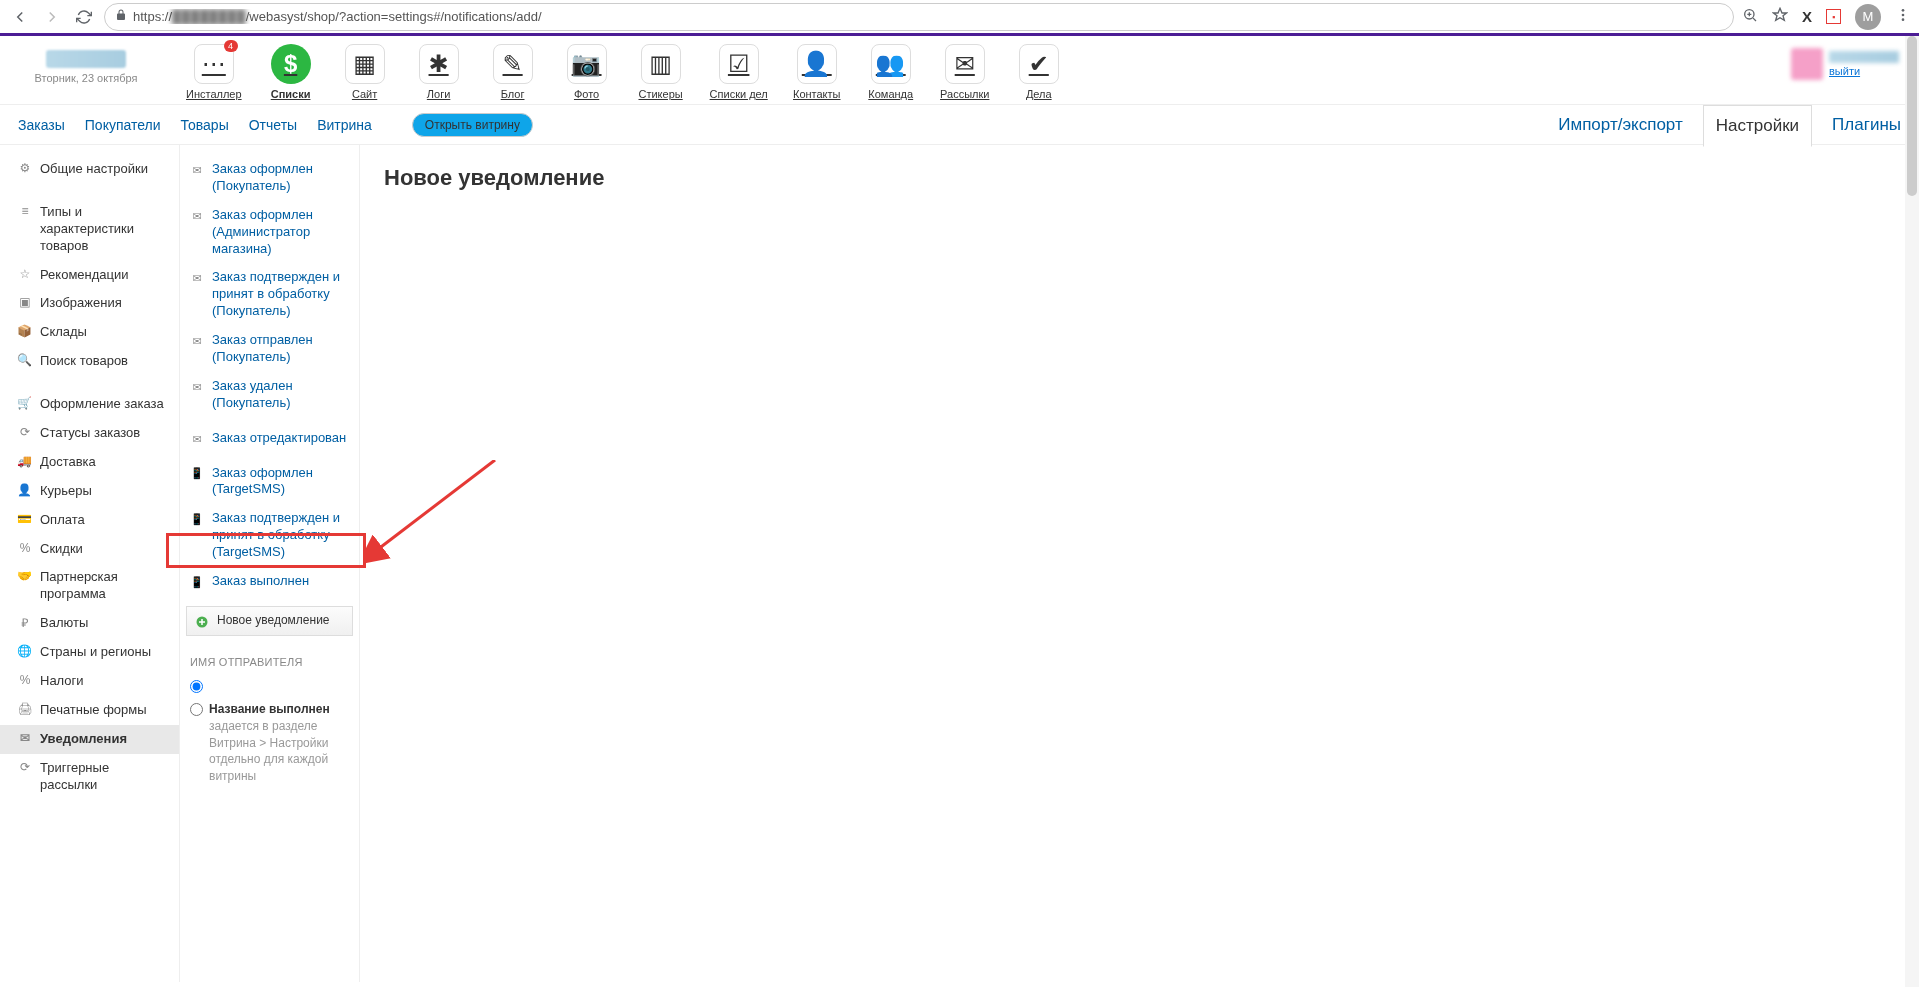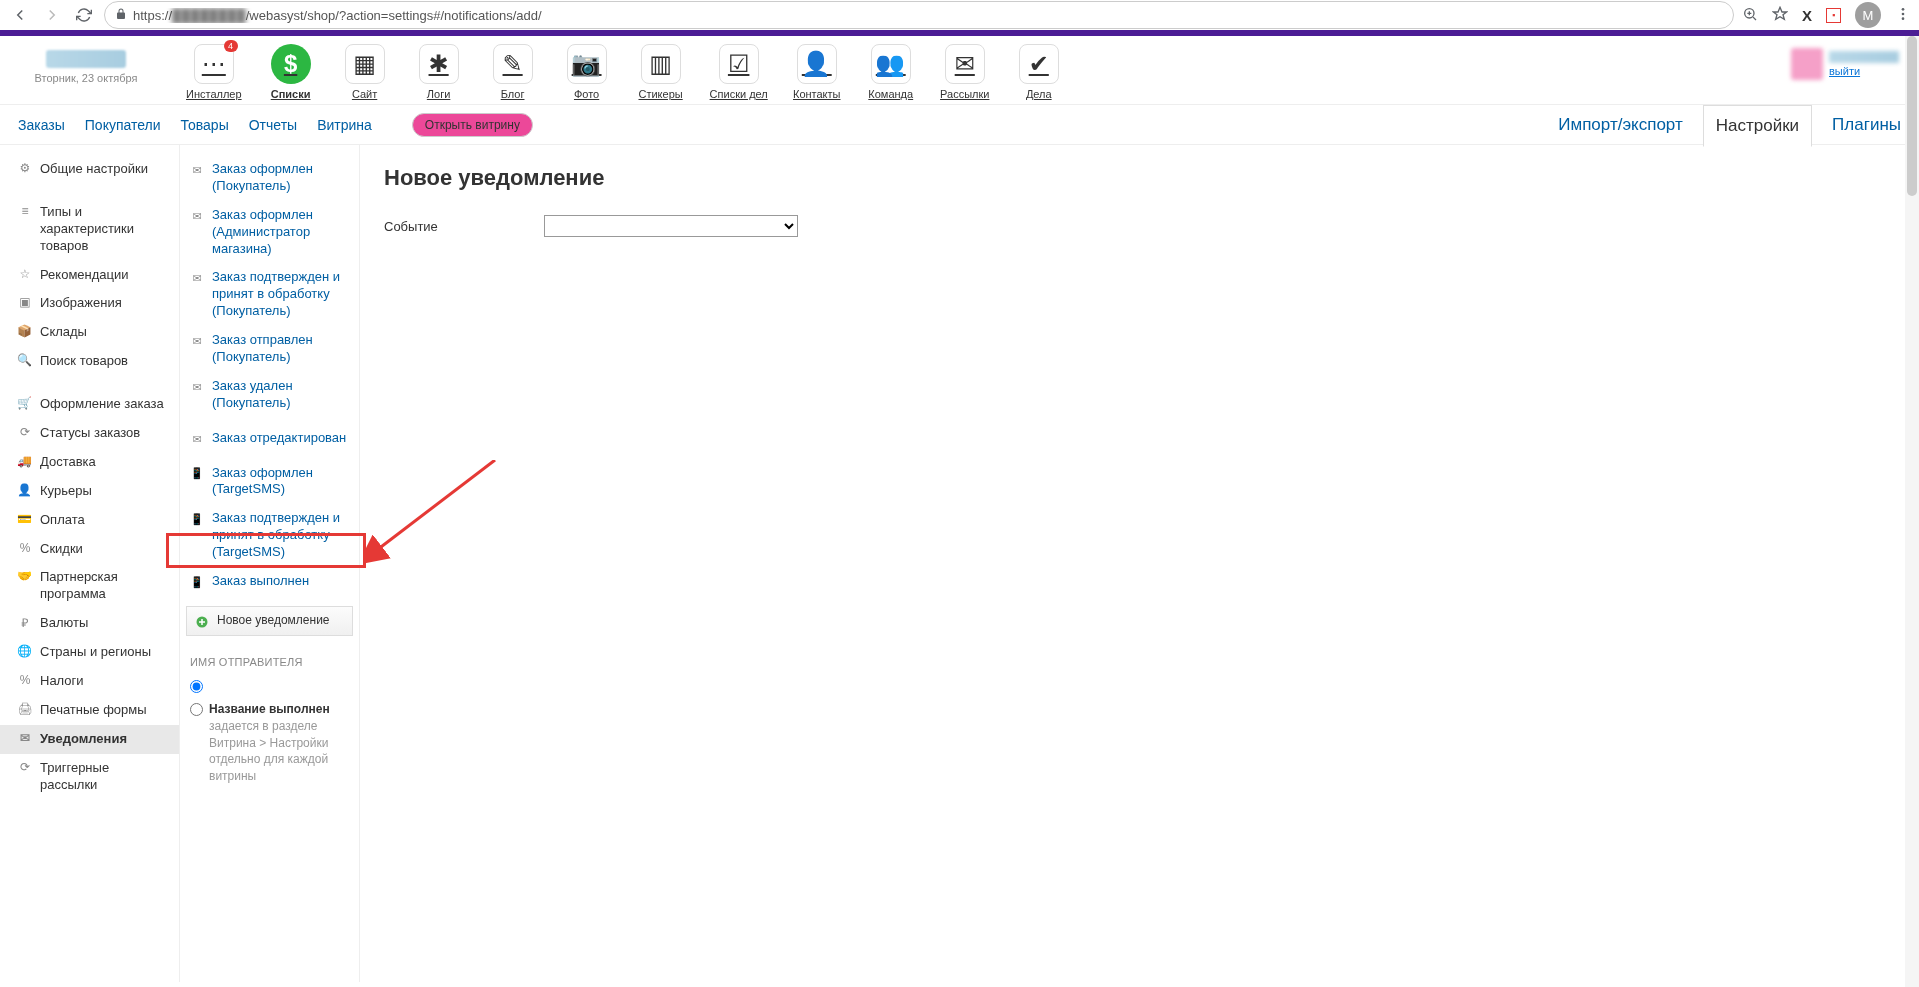--- a/index.html
+++ b/index.html
@@ -1,19 +1,19 @@
 <!DOCTYPE html>
 <html><head>
 <meta charset="utf-8">
 <style>
   * { margin: 0; padding: 0; box-sizing: border-box; font-family: Arial, sans-serif; }
   body { background: #fff; font-size: 13px; color: #333; }
 
   
-  .browser-chrome { display: flex; align-items: center; height: 36px; padding: 0 8px; border-bottom: 6px solid #4c1d95; background: #fff; gap: 8px; }
+  .browser-chrome { display: flex; align-items: center; height: 36px; padding: 0 8px; border-bottom: 3px solid #4c1d95; background: #fff; gap: 8px; }
   .browser-chrome .nav-btn { width: 24px; height: 24px; display: flex; align-items: center; justify-content: center; color: #5f6368; border-radius: 50%; cursor: pointer; }
   .browser-chrome .nav-btn.disabled { color: #bbb; }
   .address-bar { flex: 1; display: flex; align-items: center; height: 28px; border: 1px solid #ccc; border-radius: 14px; padding: 0 10px; gap: 6px; color: #333; font-size: 13px; }
   .address-bar .lock-icon { color: #5f6368; font-size: 12px; }
   .address-bar .url { color: #555; white-space: nowrap; overflow: hidden; }
   .address-bar .url .blur { color: transparent; text-shadow: 0 0 5px rgba(0,0,0,0.5); }
   .browser-actions { display: flex; align-items: center; gap: 14px; color: #5f6368; }
   .browser-actions .avatar { width: 26px; height: 26px; border-radius: 50%; background: #9e9e9e; color: #fff; display: flex; align-items: center; justify-content: center; font-size: 13px; }
 
   
@@ -29,21 +29,21 @@
   .apps-bar .right-block { display: flex; flex-direction: column; align-items: flex-end; gap: 2px; font-size: 12px; padding: 4px; min-width: 140px; }
   .apps-bar .right-block .user-line { display: flex; align-items: center; gap: 6px; height: 32px; }
   .apps-bar .right-block .user-avatar { width: 32px; height: 32px; background: #f5a0c8; border-radius: 3px; filter: blur(2px); }
   .apps-bar .right-block .user-info { display: flex; flex-direction: column; }
   .apps-bar .right-block .user-name { width: 70px; height: 12px; background: linear-gradient(90deg, #b8d8e8, #a8cde0); filter: blur(2px); margin-bottom: 2px;}
   .apps-bar .right-block .logout { color: #0b75d7; text-decoration: underline; font-size: 11px; }
 
   
   .shop-nav { display: flex; align-items: center; height: 40px; padding: 0 18px; border-bottom: 1px solid #eee; gap: 20px; font-size: 14px; }
   .shop-nav a { color: #005fa3; text-decoration: none; }
-  .shop-nav .btn { background: #ec4899; border: 1px solid #ccc; border-radius: 12px; padding: 4px 12px; font-size: 12px; color: #333; }
+  .shop-nav .btn { background: #0ea5e9; border: 1px solid #ccc; border-radius: 12px; padding: 4px 12px; font-size: 12px; color: #333; }
   .shop-nav .right { margin-left: auto; display: flex; gap: 20px; align-items: center; }
   .shop-nav .right a { font-size: 17px; }
   .shop-nav .right .active-tab { color: #333; border: 1px solid #ddd; border-bottom: 1px solid #fff; padding: 10px 12px; position: relative; top: 1px; background: #fff; }
 
   
   .main { display: flex; min-height: calc(987px - 36px - 74px - 40px); }
   .sidebar1 { width: 180px; border-right: 1px solid #eee; padding-top: 10px; }
   .sidebar1 .item { display: flex; align-items: flex-start; gap: 8px; padding: 6px 10px 6px 18px; font-size: 13px; color: #333; cursor: pointer; }
   .sidebar1 .item.active { background: #e8e8e8; font-weight: bold; }
   .sidebar1 .item .icon { width: 14px; height: 14px; flex-shrink: 0; color: #888; display: flex; align-items: center; justify-content: center; font-size: 12px; }
@@ -339,24 +339,20 @@
         <input type="radio" name="sender" checked="" style="">
       </label>
       <label class="radio-block">
         <input type="radio" name="sender" style="">
         <span class="lbl"><b>Название выполнен</b><span class="hint"> задается в разделе Витрина &gt; Настройки отдельно для каждой витрины</span></span>
       </label>
     </div>
 
   <div class="content">
     <h1>Новое уведомление</h1>
-    <div class="form-row">
-      <div class="form-label">Событие</div>
-      <select></select>
-    </div>
 
     <div class="red-highlight-box" style="left:-194px; top:388px; width:200px; height:35px;"></div>
     <svg class="red-arrow" style="left:5px; top:315px;" width="140" height="120">
       <defs>
         <marker id="arr" markerWidth="10" markerHeight="10" refX="2" refY="5" orient="auto">
           <path d="M0,0 L10,5 L0,10 Z" fill="#e53935"></path>
         </marker>
       </defs>
       <line x1="130" y1="0" x2="12" y2="90" stroke="#e53935" stroke-width="3" marker-end="url(#arr)"></line>
     </svg>

